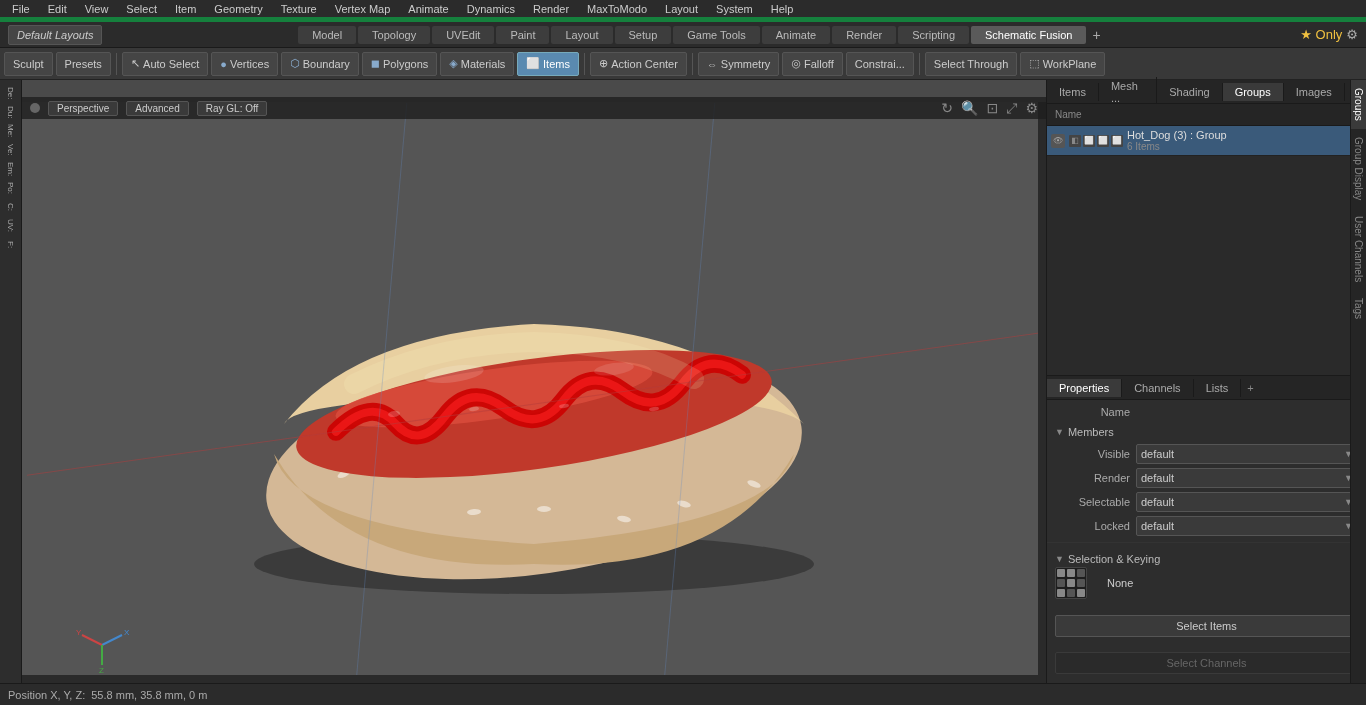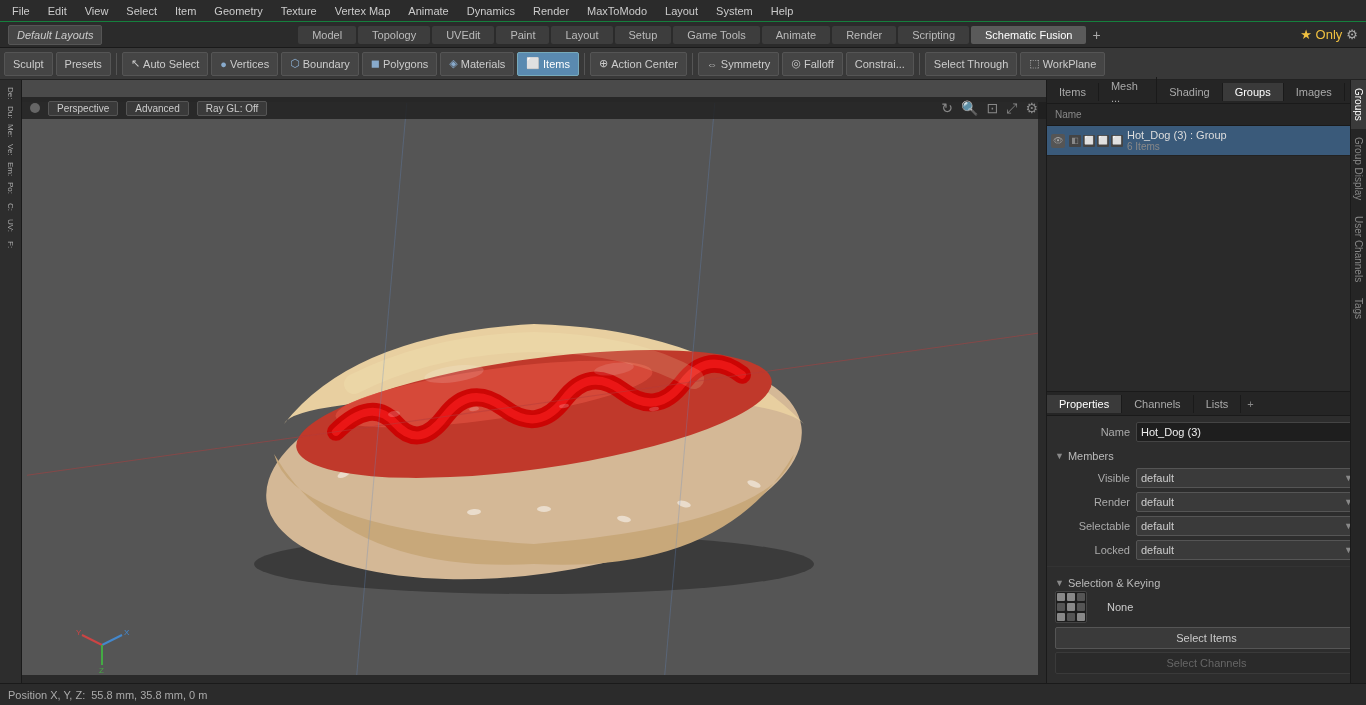--- a/index.html
+++ b/index.html
@@ -1,19 +1,19 @@
 <!DOCTYPE html>
 <html><head>
   <meta charset="utf-8">
   <style>
     * { box-sizing: border-box; margin: 0; padding: 0; }
     body { background: #3a3a3a; color: #ccc; font-family: 'Segoe UI', Arial, sans-serif; font-size: 11px; width: 1366px; height: 705px; overflow: hidden; }
 
     
-    #menu-bar { display: flex; align-items: center; background: #2b2b2b; height: 22px; padding: 0 4px; gap: 2px; border-bottom: 1px solid #15803d; }
+    #menu-bar { display: flex; align-items: center; background: #2b2b2b; height: 22px; padding: 0 4px; gap: 2px; border-bottom: 5px solid #15803d; }
     .menu-item { padding: 2px 8px; color: #ccc; cursor: pointer; font-size: 11px; }
 
     
     #layout-bar { display: flex; align-items: center; background: #2b2b2b; height: 26px; border-bottom: 1px solid #1a1a1a; }
     .layout-left { display: flex; align-items: center; gap: 4px; padding: 0 8px; }
     .layout-tabs { display: flex; align-items: center; flex: 1; justify-content: center; gap: 2px; }
     .layout-tab { padding: 3px 14px; background: #3d3d3d; color: #bbb; font-size: 11px; cursor: pointer; border-radius: 2px; }
     .layout-tab.active { background: #5a5a5a; color: #fff; }
     .layout-right { display: flex; align-items: center; gap: 4px; padding: 0 8px; }
     .star-btn { color: #f0c040; font-size: 13px; cursor: pointer; }
@@ -95,21 +95,21 @@
     .section-arrow { color: #888; font-size: 9px; }
 
     
     #sel-keying { padding: 6px 8px; border-top: 1px solid #333; }
     .sel-grid { display: flex; align-items: center; gap: 20px; margin-bottom: 4px; text-align: right; }
     .keying-icon { width: 32px; height: 32px; background: #1e1e1e; border: 1px solid #444; border-radius: 2px; display: flex; align-items: center; justify-content: center; }
     .keying-dots { display: grid; grid-template-columns: repeat(3,8px); gap: 2px; }
     .keying-dot { width: 8px; height: 8px; background: #555; border-radius: 1px; }
     .keying-dot.active { background: #888; }
     .keying-label { color: #ccc; font-size: 11px; }
-    .action-btn { width: 100%; padding: 4px 8px; background: #3a3a3a; border: 1px solid #555; border-radius: 2px; color: #ccc; font-size: 11px; cursor: pointer; text-align: center; margin-bottom: 3px; }
+    .action-btn { width: 100%; padding: 4px 8px; background: #3a3a3a; border: 1px solid #555; border-radius: 2px; color: #ccc; font-size: 11px; cursor: pointer; text-align: center; margin-bottom: 3px; margin-top: 12px; }
     .action-btn.disabled { background: #2a2a2a; border-color: #3a3a3a; color: #666; cursor: default; }
 
     
     #command-bar { height: 22px; background: #222; border-top: 1px solid #111; display: flex; align-items: center; padding: 0 6px; gap: 4px; }
     .cmd-arrow { color: #888; font-size: 10px; }
     .cmd-input { flex: 1; height: 18px; background: #1a1a1a; border: 1px solid #333; border-radius: 2px; color: #ccc; font-size: 11px; padding: 0 4px; }
     .cmd-btn { width: 18px; height: 18px; background: #3a3a3a; border: 1px solid #555; border-radius: 2px; display: flex; align-items: center; justify-content: center; color: #aaa; font-size: 10px; cursor: pointer; }
 
     
     #right-vtabs { position: absolute; right: 0; top: 0; bottom: 0; width: 16px; display: flex; flex-direction: column; background: #252525; border-left: 1px solid #1a1a1a; }
@@ -354,21 +354,20 @@
         <span class="props-tab">Channels</span>
         <span class="props-tab">Lists</span>
         <span class="props-plus">+</span>
         <span class="props-expand">⇱</span>
       </div>
 
       <div id="props-content">
 
         <div class="prop-row">
           <span class="prop-label">Name</span>
-          <input class="prop-input" type="text" value="Hot_Dog (3)" style="">
         </div>
 
         <div class="section-header">
           <span class="section-arrow">▼</span>
           <span>Members</span>
         </div>
 
         <div class="prop-row">
           <span class="prop-label">Visible</span>
           <div class="prop-select">

